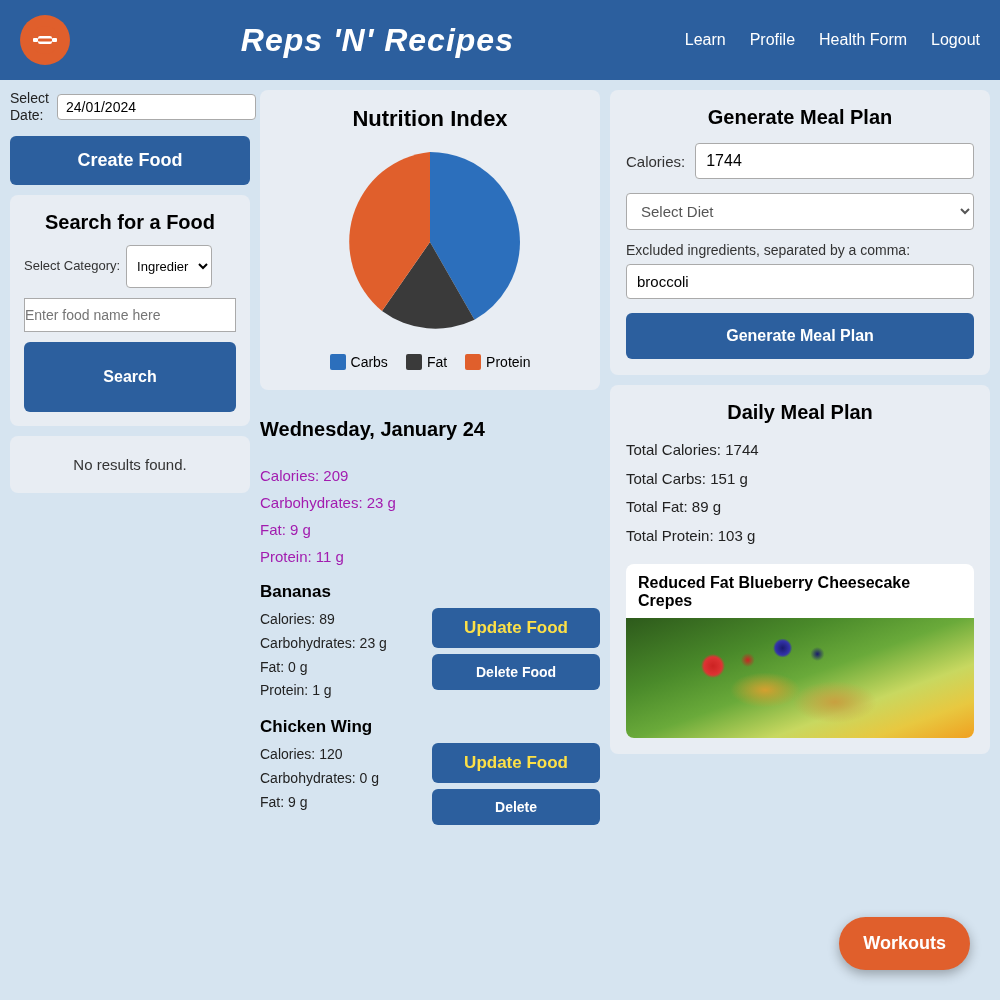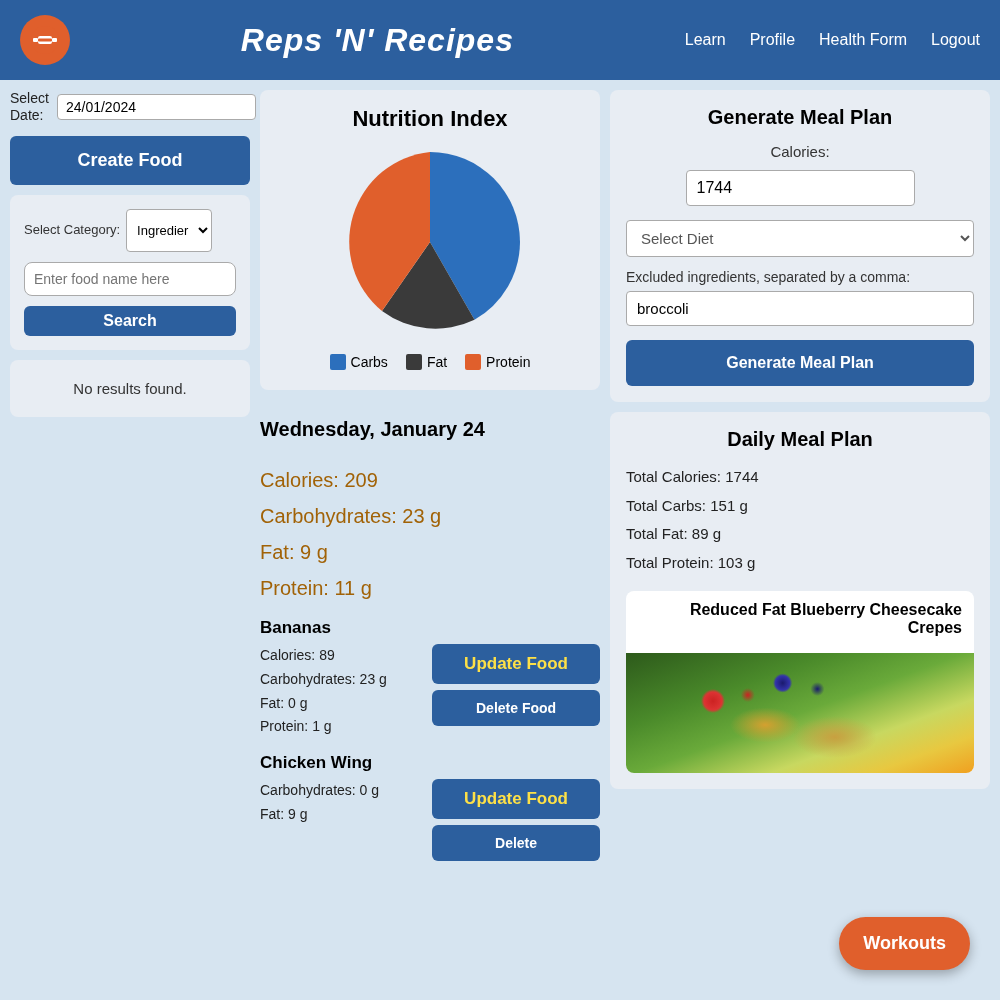--- a/index.html
+++ b/index.html
@@ -103,32 +103,32 @@
     .category-label { font-size: 13px; color: #333; line-height: 1.2; }
     .category-select {
       border: 1px solid #aaa;
       border-radius: 4px;
       padding: 12px 6px;
       font-size: 13px;
       background: white;
     }
     .food-name-input {
       border: 1px solid #aaa;
-      border-radius: 8px;
-      padding: 8px 9px;
+      border-radius: 0;
+      padding: 8px 0;
       font-size: 14px;
       width: 100%;
       color: #aaa;
     }
     .search-btn {
       background: #2c5f9e;
       color: white;
       border: none;
       border-radius: 6px;
-      padding: 6px;
+      padding: 26px;
       font-size: 16px;
       font-weight: bold;
       cursor: pointer;
       width: 100%;
     }
     .no-results-panel {
       background: #e8edf3;
       border-radius: 8px;
       padding: 20px 14px;
       text-align: center;
@@ -177,22 +177,22 @@
       width: 16px; height: 16px;
       border-radius: 2px;
       display: inline-block;
     }
     .date-header {
       font-size: 20px;
       font-weight: bold;
       margin: 10px 0 8px 0;
     }
     .stats-block {
-      font-size: 20px;
-      color: #a16207;
+      font-size: 15px;
+      color: #a21caf;
       line-height: 1.8;
       margin-bottom: 12px;
       margin-top: 21px;
     }
     .food-item {
       margin-bottom: 14px;
     }
     .food-item-name {
       font-size: 17px;
       font-weight: bold;
@@ -254,21 +254,20 @@
       font-size: 20px;
       font-weight: bold;
       text-align: center;
       margin-bottom: 14px;
     }
     .calories-row {
       display: flex;
       align-items: center;
       gap: 10px;
       margin-bottom: 14px;
-      flex-direction: column;
     }
     .calories-label { font-size: 15px; color: #333; }
     .calories-input {
       flex: 1;
       border: 1px solid #aaa;
       border-radius: 4px;
       padding: 8px 10px;
       font-size: 16px;
       background: white;
     }
@@ -325,22 +324,22 @@
       margin-bottom: 14px;
     }
     .recipe-card {
       background: white;
       border-radius: 8px;
       overflow: hidden;
     }
     .recipe-title {
       font-size: 16px;
       font-weight: bold;
-      text-align: right;
-      padding: 10px 12px 16px;
+      text-align: left;
+      padding: 10px 12px 8px;
     }
     .recipe-image-area {
       width: 100%;
       height: 120px;
       background: linear-gradient(135deg, #4a7c2e 20%, #b8d96e 50%, #e8c840 70%, #f5a623 90%);
       display: flex;
       align-items: center;
       justify-content: center;
       position: relative;
       overflow: hidden;
@@ -400,20 +399,21 @@
 <div class="main-content">
 
   <div class="left-panel">
     <div class="date-row">
       <span class="date-label">Select Date:</span>
       <input type="text" class="date-input" value="24/01/2024" style="">
     </div>
     <button class="create-food-btn">Create Food</button>
 
     <div class="search-panel">
+      <div class="search-panel-title">Search for a Food</div>
       <div class="category-row">
         <span class="category-label">Select Category:</span>
         <select class="category-select">
           <option>Ingredier</option>
         </select>
       </div>
       <input type="text" class="food-name-input" placeholder="Enter food name here" style="">
       <button class="search-btn">Search</button>
     </div>
 
@@ -473,20 +473,21 @@
             <button class="update-food-btn">Update Food</button>
             <button class="delete-food-btn">Delete Food</button>
           </div>
         </div>
       </div>
 
       <div class="food-item">
         <div class="food-item-name">Chicken Wing</div>
         <div class="food-item-row">
           <div class="food-item-stats">
+            <div>Calories: 120</div>
             <div>Carbohydrates: 0 g</div>
             <div>Fat: 9 g</div>
           </div>
           <div class="food-item-btns">
             <button class="update-food-btn">Update Food</button>
             <button class="delete-food-btn">Delete</button>
           </div>
         </div>
       </div>
     </div>

